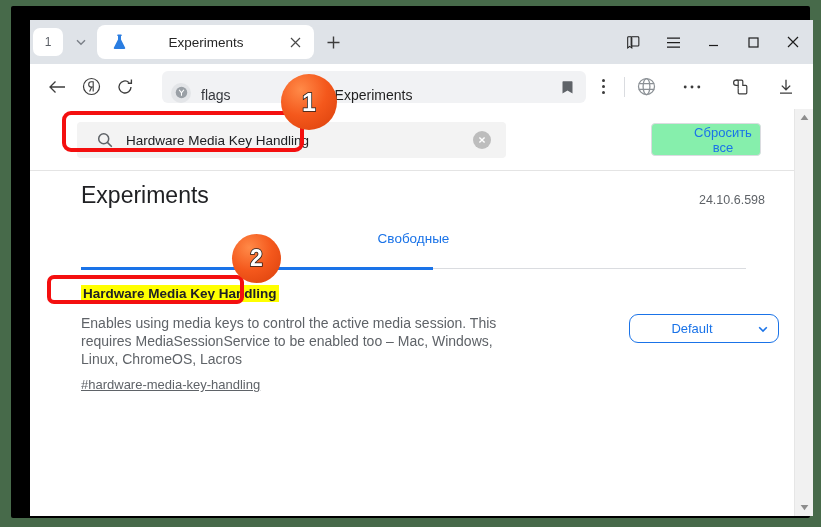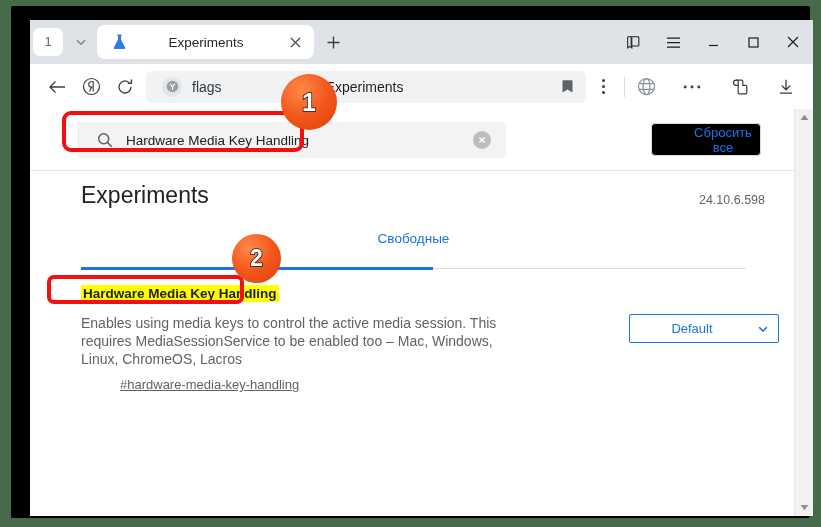--- a/index.html
+++ b/index.html
@@ -104,28 +104,27 @@
     display: flex; align-items: center;
   }
   .tb-icon {
     width: 34px; height: 34px;
     display: flex; align-items: center; justify-content: center;
     color: #3c3c3c;
     flex: 0 0 auto;
   }
   #omnibox {
     position: relative;
-    margin-left: 4px;
+    margin-left: 20px;
     height: 32px;
     flex: 1 1 auto;
     background: #f1f2f4;
     border-radius: 6px;
-    display: flex; align-items: center;
+    display: flex; align-items: flex-end;
     overflow: hidden;
-    padding-left: 7px;
   }
   .omni-badge {
     width: 20px; height: 20px;
     margin-left: 9px;
     border-radius: 50%;
     background: #e3e5e8;
     display: flex; align-items: center; justify-content: center;
     flex: 0 0 auto;
   }
   .omni-scheme {
@@ -192,21 +191,21 @@
     border-radius: 50%;
     background: #bdbdbd;
     display: flex; align-items: center; justify-content: center;
     flex: 0 0 auto;
   }
   #reset-all {
     position: absolute; left: 621px; top: 14px;
     width: 110px; height: 33px;
     border: 1px solid #dadce0;
     border-radius: 4px;
-    background: #000000;
+    background: #86efac;
     color: #1a73e8;
     font-size: 13px;
     font-family: "Liberation Sans", sans-serif;
     cursor: pointer;
     padding-left: 34px;
   }
 
   #page-heading {
     position: absolute; left: 51px; top: 73px;
     font-size: 23px;
@@ -261,27 +260,26 @@
     color: #5f6368;
     line-height: 18px;
     width: 450px;
   }
   .flag-anchor {
     display: inline-block;
     margin-top: 9px;
     font-size: 13px;
     color: #5f6368;
     text-decoration: underline;
-    margin-left: 39px;
   }
   #flag-select {
     position: absolute; left: 548px; top: 30px;
     width: 150px; height: 29px;
     border: 1px solid #1a73e8;
-    border-radius: 2px;
+    border-radius: 9px;
     background: #ffffff;
     color: #1a73e8;
     font-size: 13px;
     text-align: center;
     display: flex; align-items: center; justify-content: center;
     position: absolute;
   }
   #flag-select .sel-label { flex: 1 1 auto; text-align: center; }
   #flag-select .sel-chevron {
     width: 18px; margin-right: 6px;

